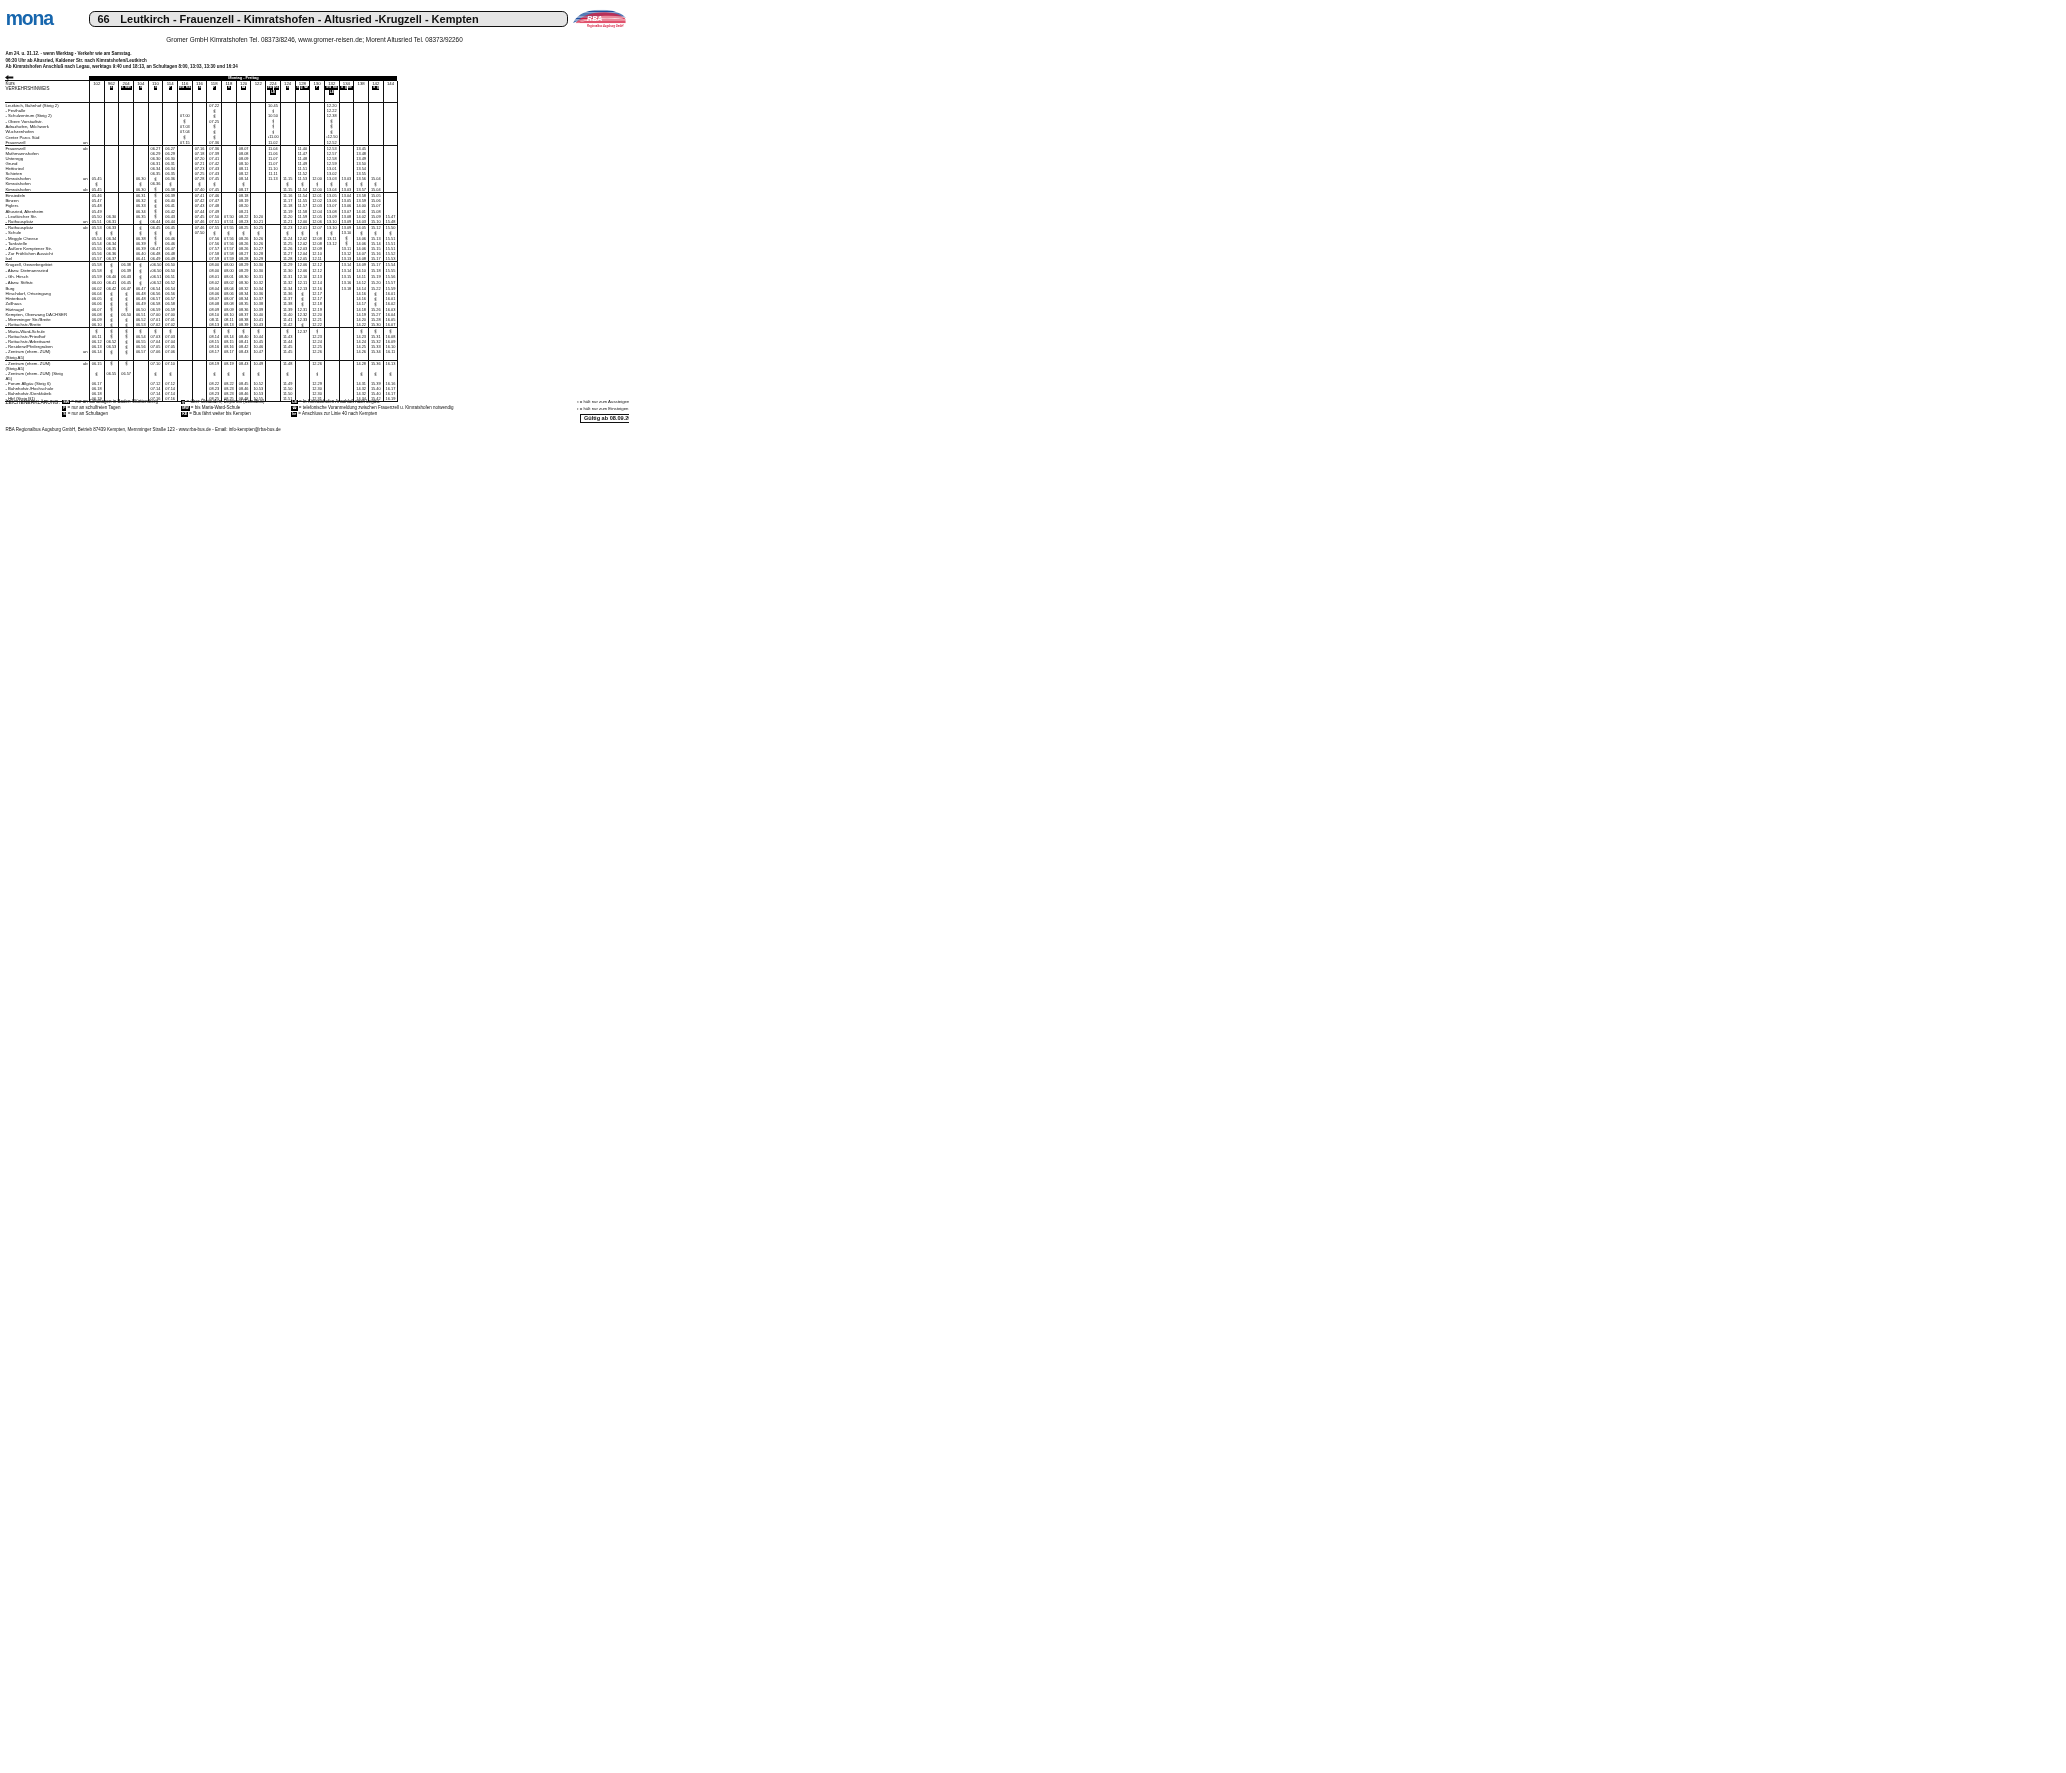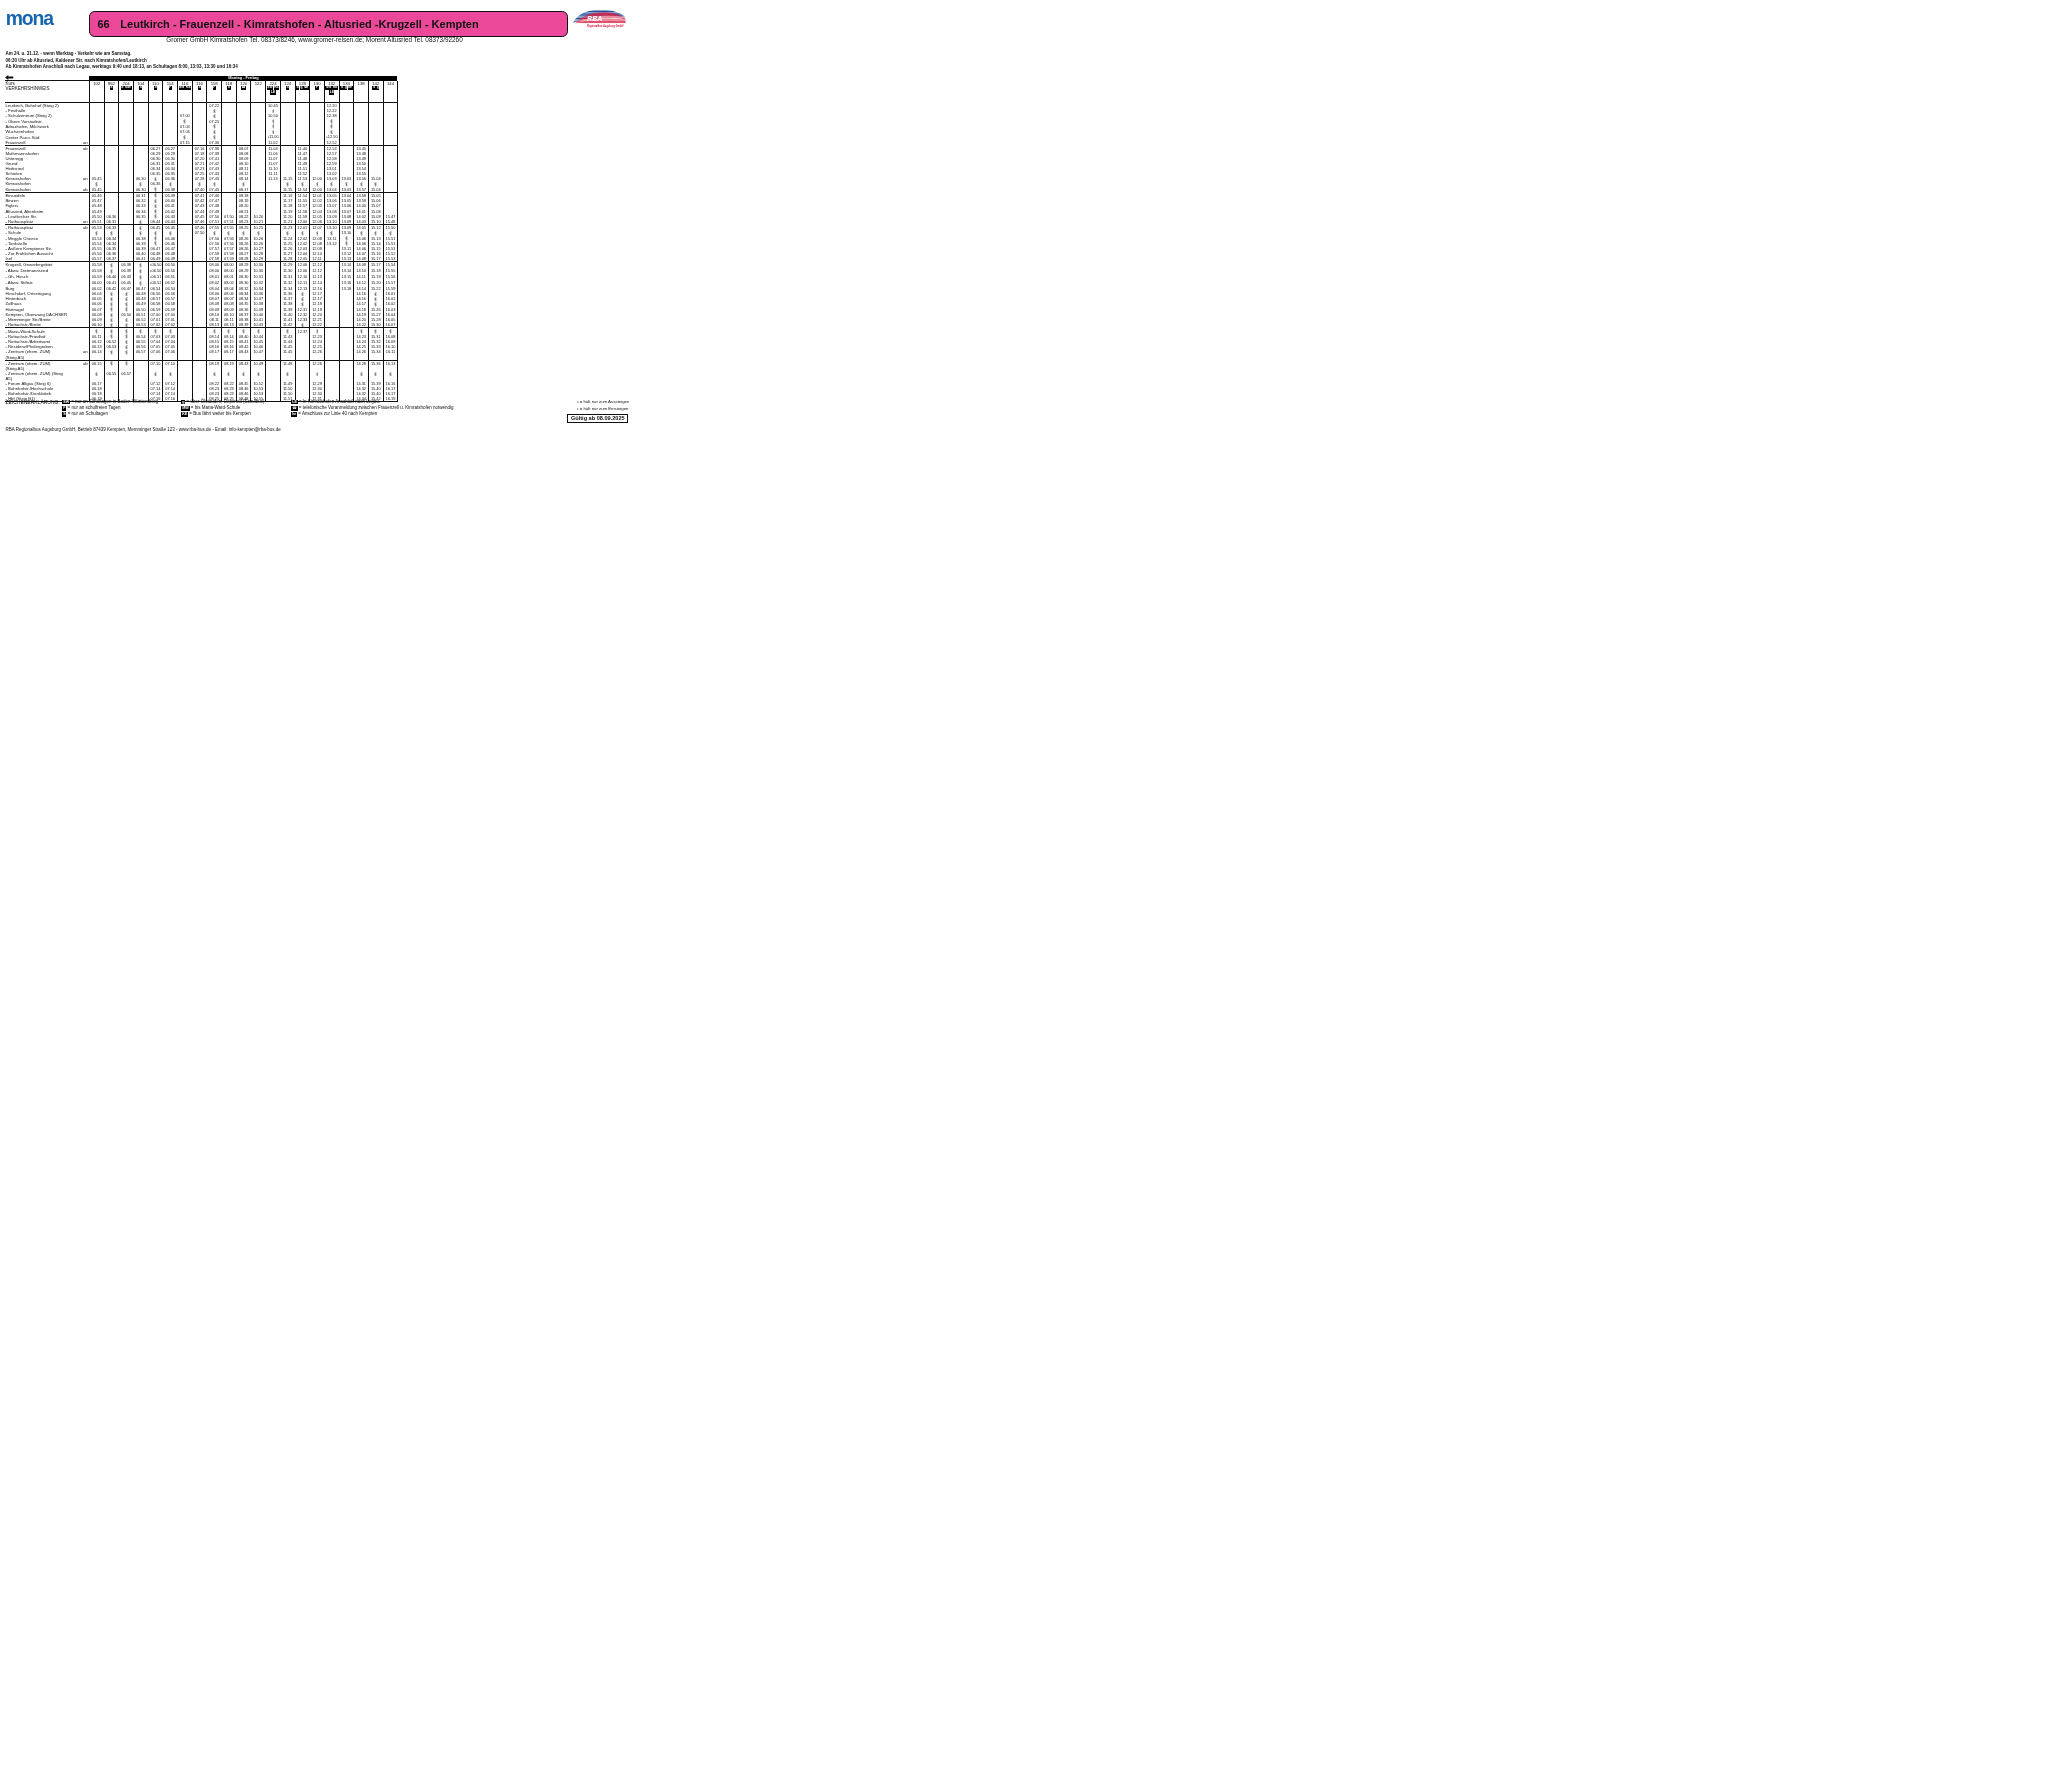--- a/index.html
+++ b/index.html
@@ -1,22 +1,22 @@
 <!DOCTYPE html>
 <html style="font-size:6.6px"><head>
 <meta charset="utf-8">
 <style>
   html,body{margin:0;padding:0;background:#fff;}
   body{font-family:"Liberation Sans","DejaVu Sans",sans-serif;color:#111;width:629px;}
-  .page{position:relative;width:629px;height:443px;background:#fff;overflow:hidden;}
+  .page{position:relative;width:629px;height:443px;background:#fff;overflow:hidden;padding-left:13px;}
 
   
   .hdr{position:absolute;top:0;left:0;width:629px;height:36px;}
   .mona{position:absolute;left:5.8px;top:9px;font-size:19.4px;font-weight:bold;letter-spacing:-1.2px;line-height:1;}
-  .titlebox{position:absolute;left:89px;top:10.7px;width:479px;height:26px;border:1.2px solid #111;border-radius:5.8px;display:flex;align-items:center;gap:10.7px;padding:0 7.4px;box-sizing:border-box;background:#ec4899;}
+  .titlebox{position:absolute;left:89px;top:10.7px;width:479px;height:16px;border:1.2px solid #111;border-radius:5.8px;display:flex;align-items:center;gap:10.7px;padding:0 7.4px;box-sizing:border-box;background:#e5e5e5;}
   .linenum{font-size:11px;font-weight:bold;}
   .linetitle{font-size:11px;font-weight:bold;white-space:nowrap;}
   .rba{position:absolute;right:2.5px;top:8.3px;width:55px;height:21.5px;}
   .operator{position:absolute;top:36px;width:100%;text-align:center;font-size:6.4px;}
 
   
   .notes{position:absolute;left:5.4px;top:51px;font-size:4.5px;font-weight:bold;line-height:6.6px;}
 
   
   .tt{position:absolute;left:5.4px;top:76px;width:392px;}

